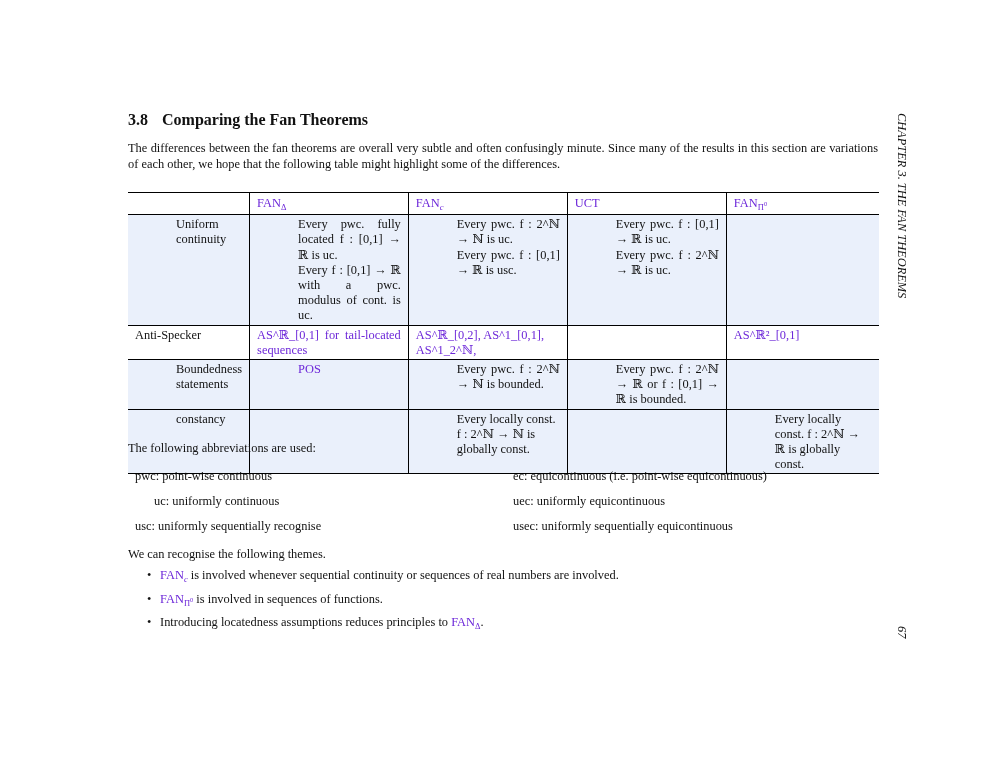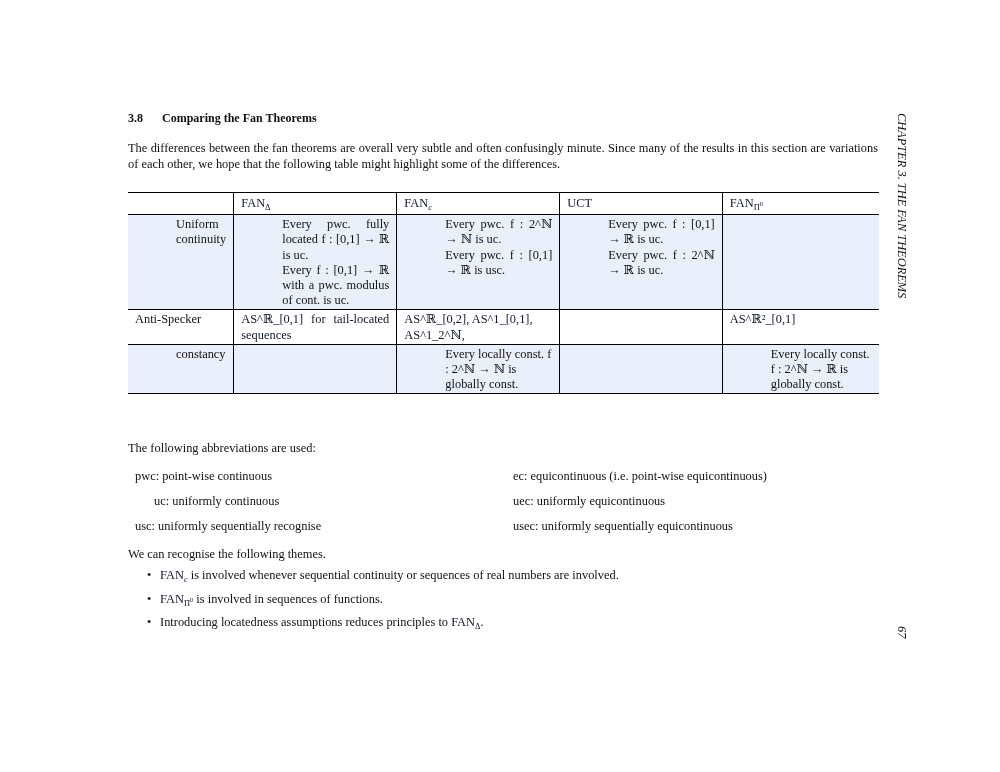--- a/index.html
+++ b/index.html
@@ -1,19 +1,19 @@
 <!DOCTYPE html>
 <html><head>
 <meta charset="utf-8">
 <style>
   html, body { margin:0; padding:0; background:#ffffff; }
   body { width:1000px; height:772px; position:relative; overflow:hidden;
          font-family:"Liberation Serif","DejaVu Serif",serif; color:#111; font-size:12.4px; }
-  .blue { color:#0f172a; }
-  .section-title { position:absolute; left:128px; top:111px; font-size:12px; font-weight:bold; }
+  .blue { color:#6d28d9; }
+  .section-title { position:absolute; left:128px; top:111px; font-size:16px; font-weight:bold; }
   .section-title .num { display:inline-block; width:34px; }
   .intro { position:absolute; left:128px; top:141px; width:750px; line-height:15.6px; text-align:justify; }
   table.cmp { position:absolute; left:128px; top:192px; width:751px; border-collapse:collapse; line-height:15.2px; }
   table.cmp td { vertical-align:top; padding:2px 7px 1px 7px; }
   table.cmp tr.head td { padding-top:3px; padding-bottom:3px; }
   table.cmp tr.head { border-top:1.6px solid #000; border-bottom:1px solid #000; }
   table.cmp tr.last { border-bottom:1.6px solid #000; }
   table.cmp tr.sep { border-top:1px solid #000; }
   table.cmp tr.shade td { background:#eaf0fb;padding-left:48px; }
   table.cmp td + td { border-left:1px solid #000; }
@@ -66,20 +66,27 @@
   </tr>
 
   <tr class="sep">
     <td>Anti-Specker</td>
     <td class="j blue">AS^ℝ_[0,1] for tail-located sequences</td>
     <td class="blue">AS^ℝ_[0,2], AS^1_[0,1], AS^1_2^ℕ,</td>
     <td></td>
     <td class="blue">AS^ℝ²_[0,1]</td>
   </tr>
 
+  <tr class="sep shade">
+    <td>Boundedness statements</td>
+    <td class="blue">POS</td>
+    <td class="j">Every pwc. f : 2^ℕ → ℕ is bounded.</td>
+    <td class="j">Every pwc. f : 2^ℕ → ℝ or f : [0,1] → ℝ is bounded.</td>
+    <td></td>
+  </tr>
 
 
   <tr class="sep shade last">
     <td>constancy</td>
     <td></td>
     <td>Every locally const. f : 2^ℕ → ℕ is globally const.</td>
     <td></td>
     <td>Every locally const. f : 2^ℕ → ℝ is globally const.</td>
   </tr>
 </tbody>

